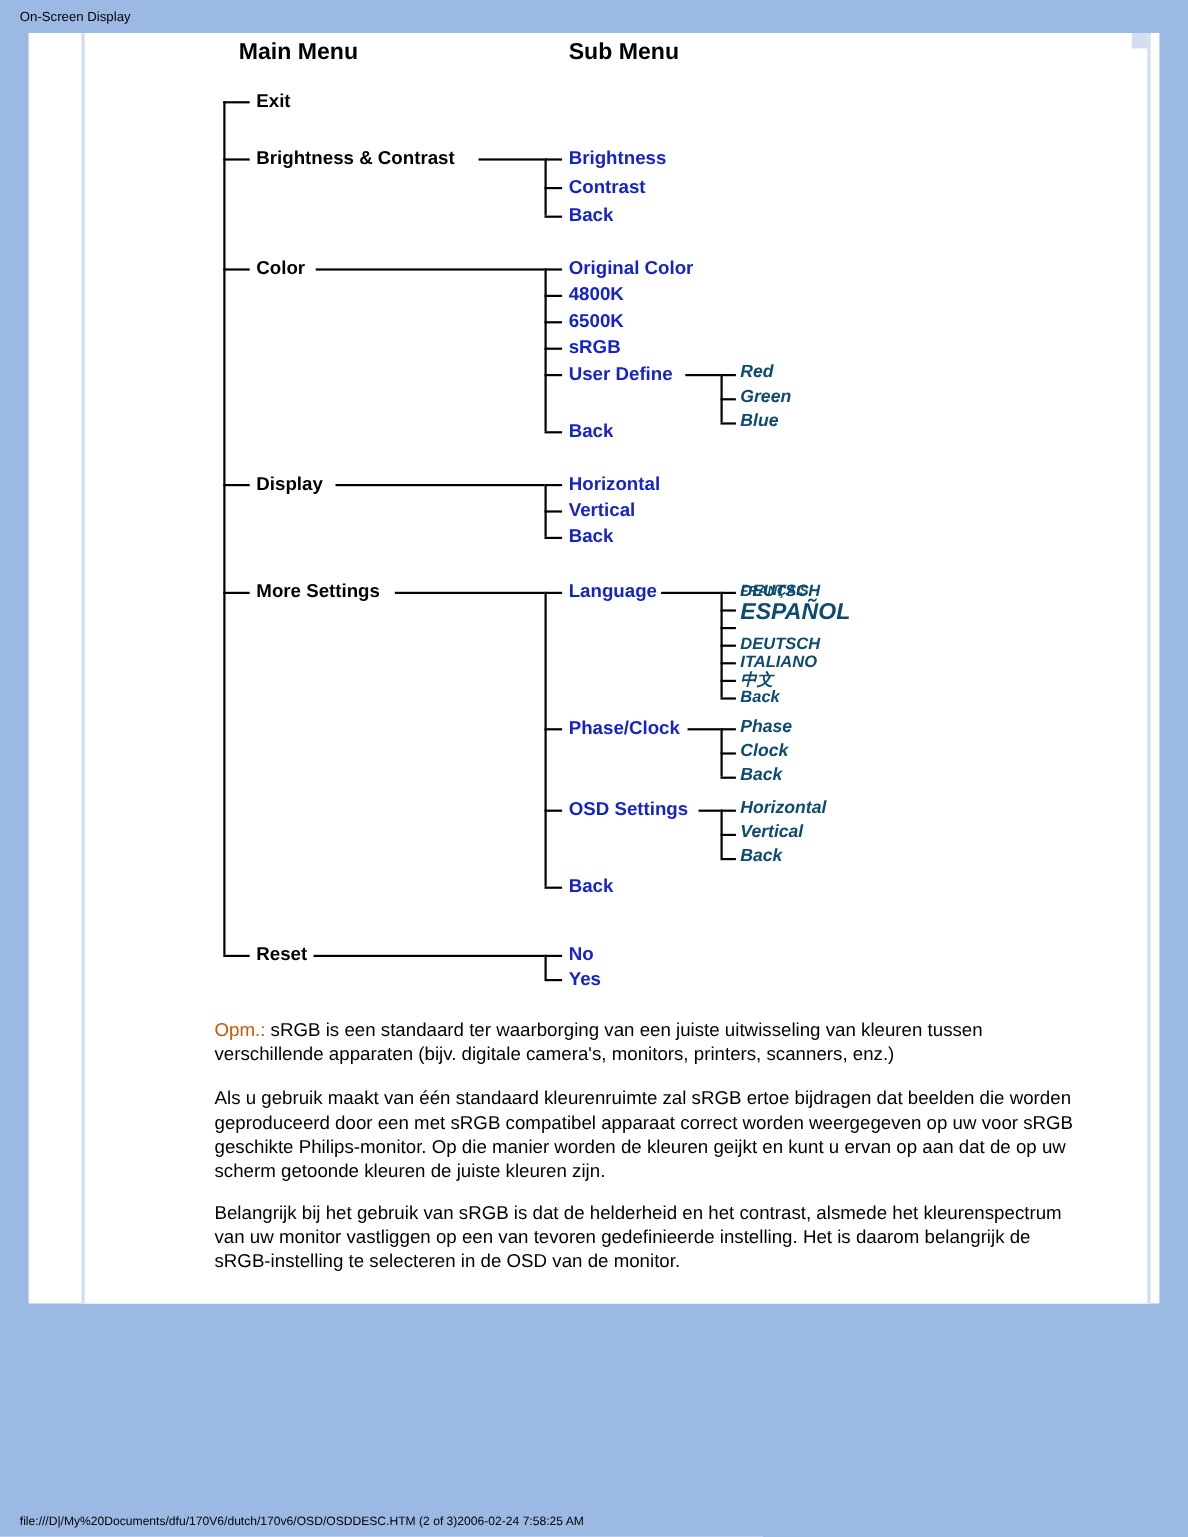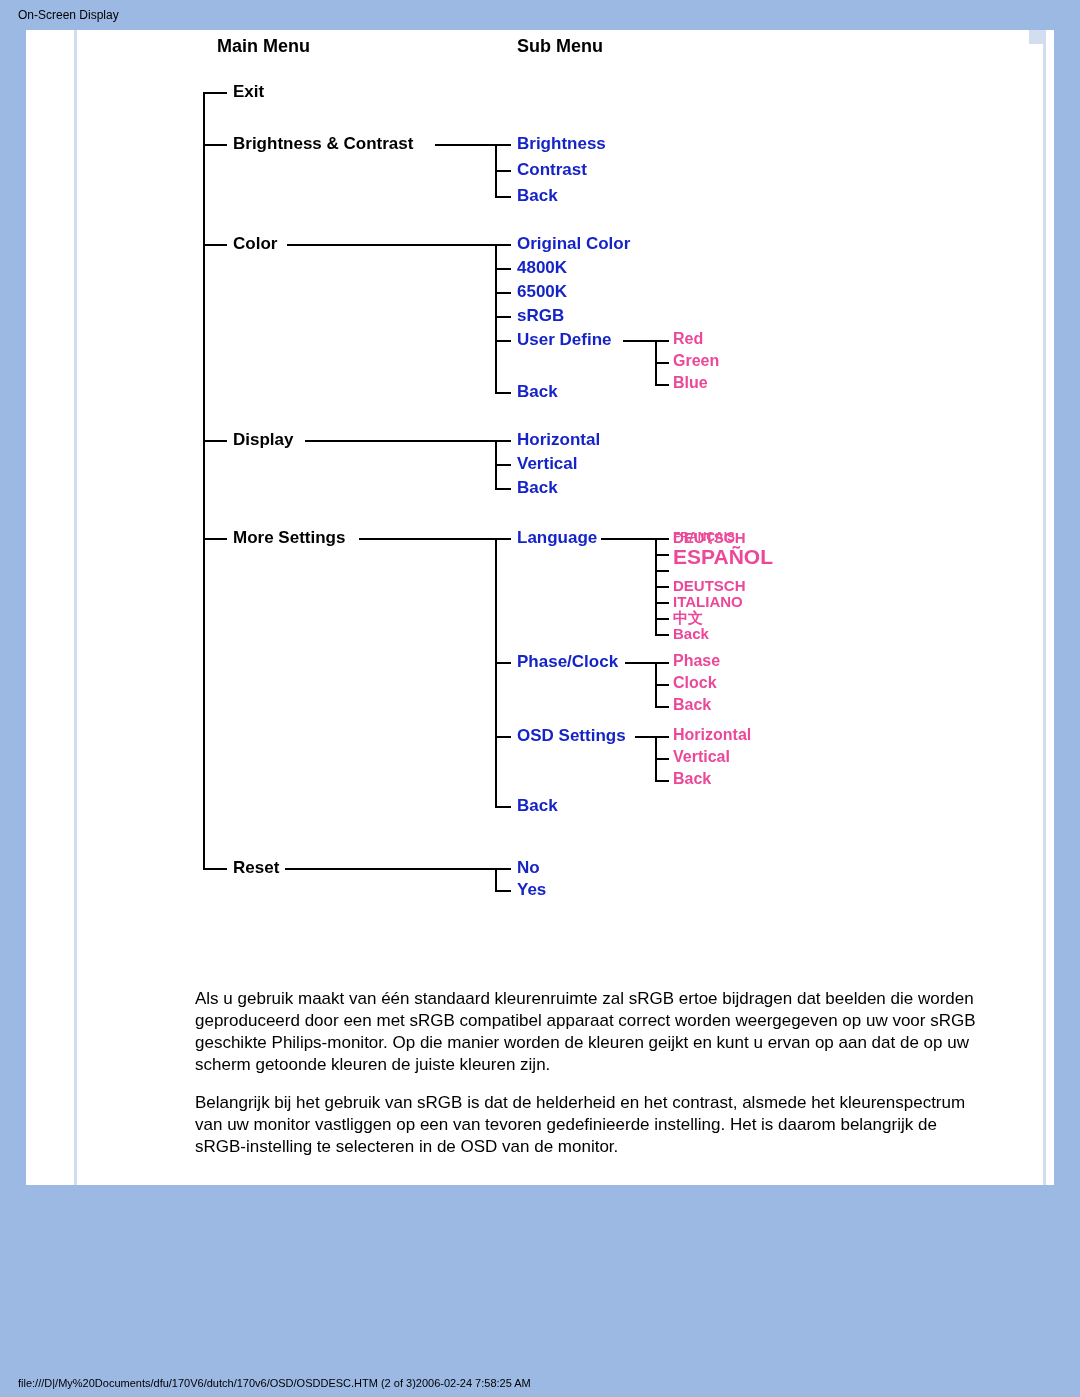--- a/index.html
+++ b/index.html
@@ -28,21 +28,21 @@
     position:absolute;right:0;top:0;height:14px;width:14px;
     background:#d2ddf0;
     border-left:1px solid #fff;
   }
 
   
   .diag{position:absolute;left:0;top:6px;width:100%;height:850px}
   
   .hdr-main,.hdr-sub{
     position:absolute;top:0;
-    font-weight:bold;font-size:18px;
+    font-weight:bold;font-size:21px;
     font-family:"Trebuchet MS","Gill Sans",Arial,sans-serif;
   }
   .hdr-main{left:140px}
   .hdr-sub{left:440px}
 
   
   .stem-main{
     position:absolute;left:126px;top:56px;height:776px;
     border-left:2px solid #000;
   }
@@ -63,21 +63,21 @@
     position:absolute;left:440px;
     font-weight:bold;font-size:17px;
     font-family:"Trebuchet MS","Gill Sans",Arial,sans-serif;
     color:#1524c7;white-space:nowrap;
   }
   
   .sub2-item{
     position:absolute;left:596px;
     font-weight:bold;font-size:16px;
     font-family:"Trebuchet MS","Gill Sans",Arial,sans-serif;
-    color:#ec4899;white-space:nowrap;
+    color:#0c4a6e;white-space:nowrap;font-style:italic;
   }
 
   
   .body-text{
     position:absolute;left:118px;width:790px;
     font-size:17px;line-height:1.3;color:#000;
   }
   .note-label{color:#cc5500;font-weight:normal}
 
   
@@ -205,20 +205,23 @@
       <div class="hconn" style="left:126px;top:832px;width:24px"></div>
       <div class="main-item" style="top:822px">Reset</div>
       <div class="hconn" style="left:208px;top:832px;width:210px"></div>
       <div class="vstem" style="left:418px;top:832px;height:22px"></div>
       <div class="hconn" style="left:418px;top:832px;width:16px"></div>
       <div class="hconn" style="left:418px;top:854px;width:16px"></div>
       <div class="sub-item" style="top:822px">No</div>
       <div class="sub-item" style="top:844px">Yes</div>
     </div>
 
+    <div class="body-text" style="top:896px">
+      <span class="note-label">Opm.:</span><span> sRGB is een standaard ter waarborging van een juiste uitwisseling van kleuren tussen verschillende apparaten (bijv. digitale camera's, monitors, printers, scanners, enz.)</span>
+    </div>
 
     <div class="body-text" style="top:958px">Als u gebruik maakt van één standaard kleurenruimte zal sRGB ertoe bijdragen dat beelden die worden geproduceerd door een met sRGB compatibel apparaat correct worden weergegeven op uw voor sRGB geschikte Philips-monitor. Op die manier worden de kleuren geijkt en kunt u ervan op aan dat de op uw scherm getoonde kleuren de juiste kleuren zijn.</div>
 
     <div class="body-text" style="top:1062px">Belangrijk bij het gebruik van sRGB is dat de helderheid en het contrast, alsmede het kleurenspectrum van uw monitor vastliggen op een van tevoren gedefinieerde instelling. Het is daarom belangrijk de sRGB-instelling te selecteren in de OSD van de monitor.</div>
 
   </div>
 </div>
 
 <div class="footer">file:///D|/My%20Documents/dfu/170V6/dutch/170v6/OSD/OSDDESC.HTM (2 of 3)2006-02-24 7:58:25 AM</div>
 

